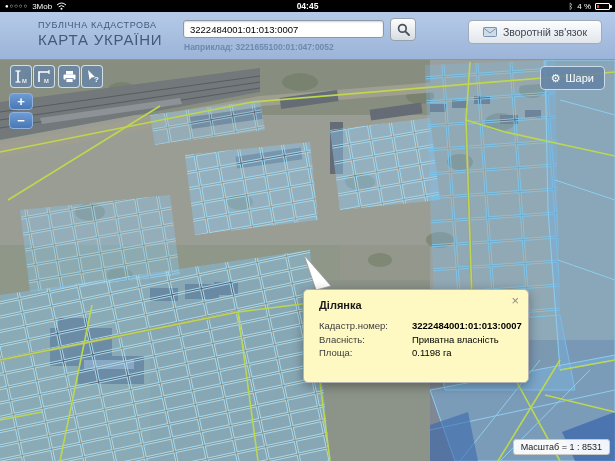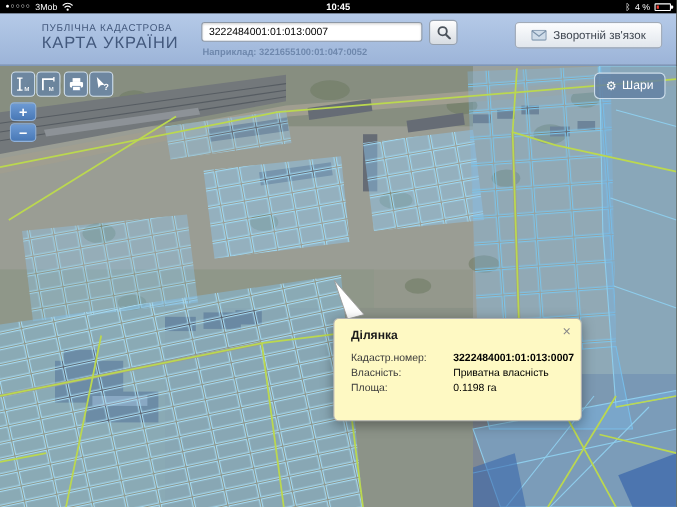--- a/index.html
+++ b/index.html
@@ -72,21 +72,21 @@
 <div class="status-bar">
   <div class="sb-left">
     <span class="sb-signal">●○○○○</span>
     <span>3Mob</span>
     <svg class="wifi-svg" width="11" height="8" viewBox="0 0 11 8">
       <path d="M1,3 Q5.5,-1 10,3" fill="none" stroke="#fff" stroke-width="1"></path>
       <path d="M2.7,4.8 Q5.5,2.4 8.3,4.8" fill="none" stroke="#fff" stroke-width="1"></path>
       <circle cx="5.5" cy="6.8" r="1" fill="#fff"></circle>
     </svg>
   </div>
-  <span class="sb-time">10:45</span>
+  <span class="sb-time">04:45</span>
   <div class="sb-right">
     <span>ᛒ</span>
     <span>4 %</span>
     <span class="batt">
         <i></i>
       </span>
   </div>
 </div>
 
 <div class="header">
@@ -259,20 +259,21 @@
   </div>
 
   <div class="zoom-btn zin">+</div>
   <div class="zoom-btn zout">−</div>
 
   <div class="layers-btn">
     <span class="gear">⚙</span>
     <span>Шари</span>
   </div>
 
+  <div class="scale-box">Масштаб = 1 : 8531</div>
 
   <svg class="cursor-ptr" width="32" height="40" viewBox="0 0 32 40">
     <polygon points="1,1 28,32 13,36" fill="#fff" stroke="#9a9a9a" stroke-width="0.8"></polygon>
   </svg>
 
   <div class="popup">
     <div class="popup-title">Ділянка</div>
     <div class="popup-close">×</div>
     <div class="popup-rows">
       <div class="prow">

